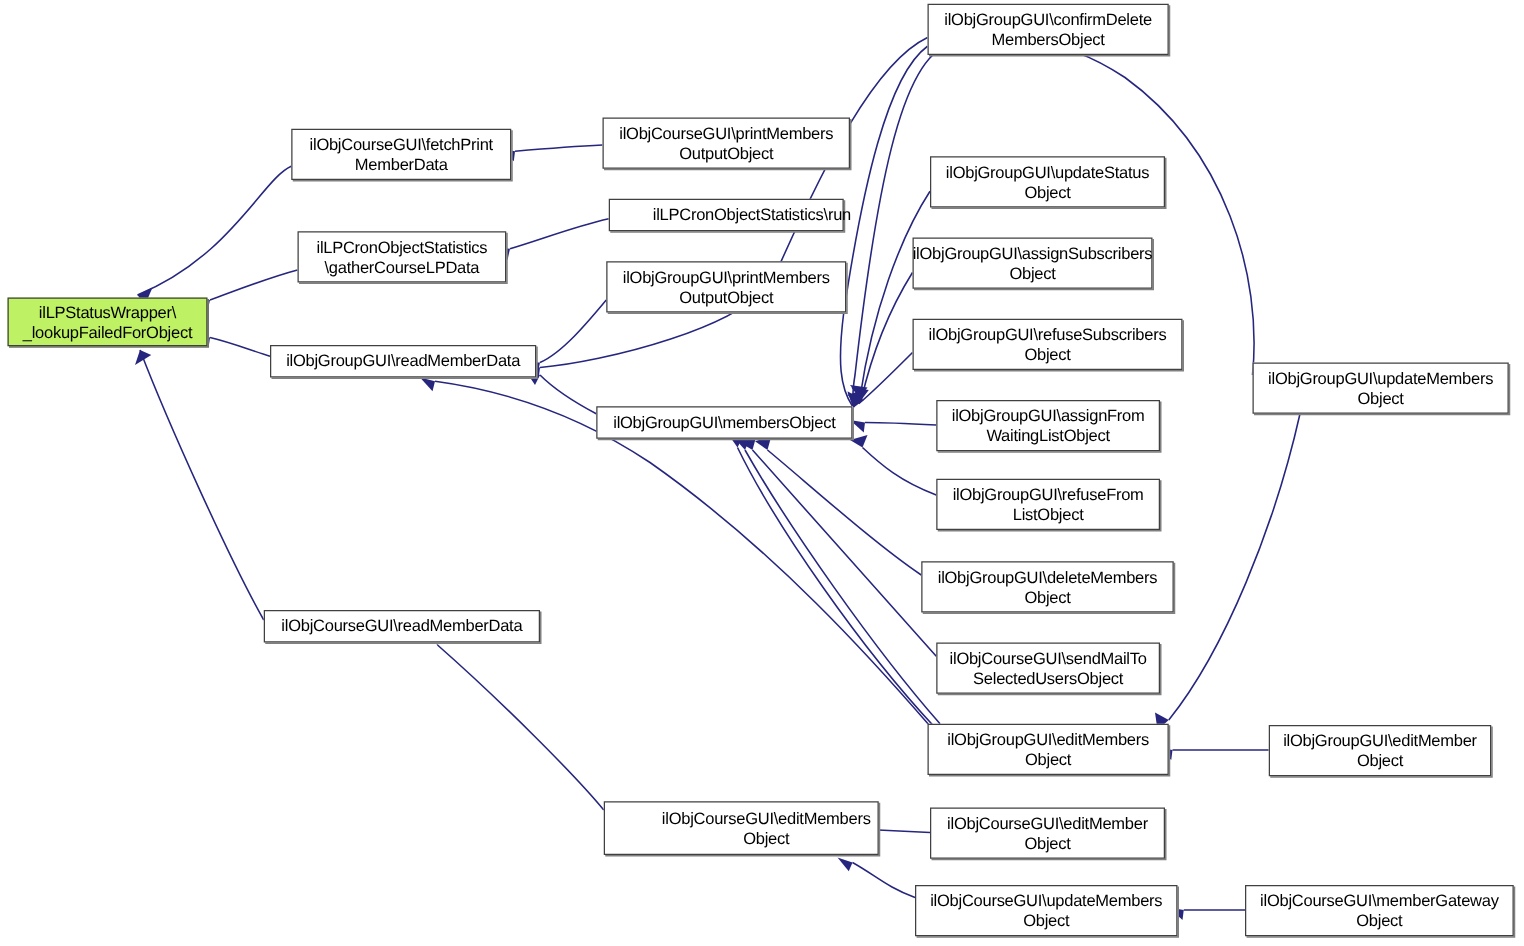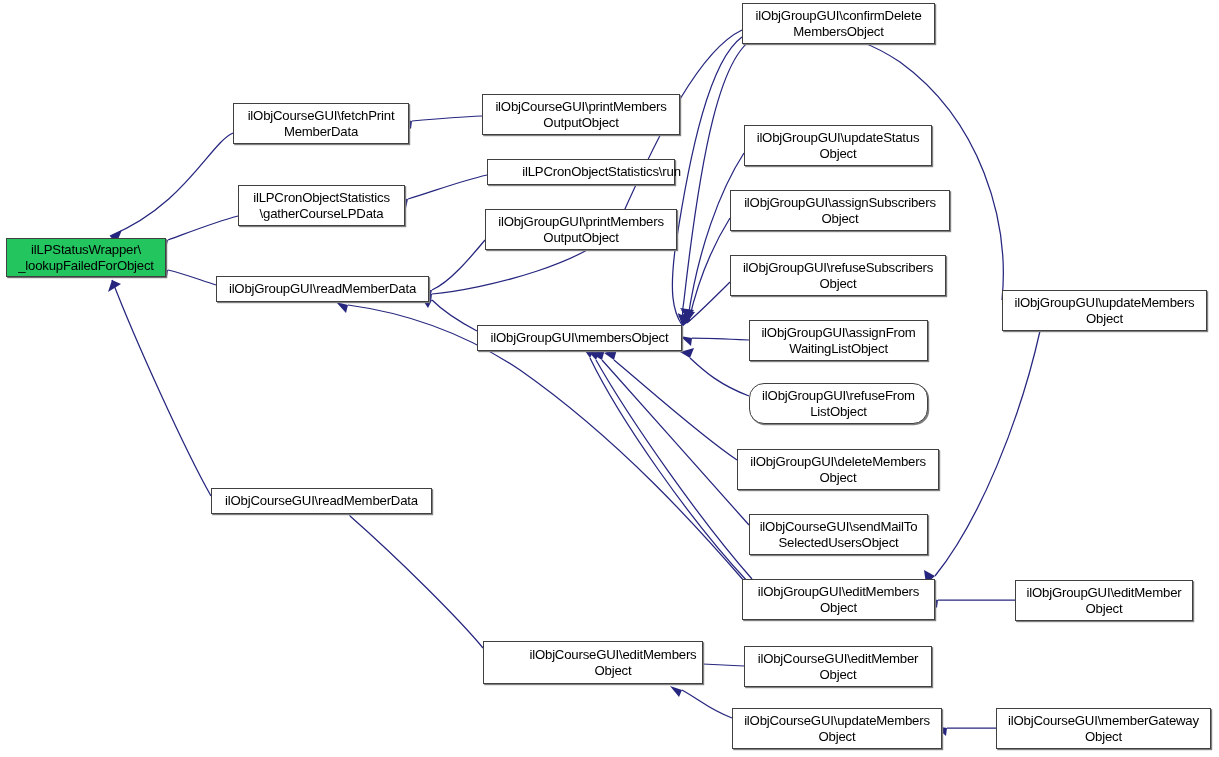--- a/index.html
+++ b/index.html
@@ -36,21 +36,21 @@
     text-align: center;
     display: flex;
     align-items: center;
     justify-content: center;
     white-space: pre-line;
     letter-spacing: -0.2px;
     box-shadow: 1.2px 1.2px 0 0 #808080;
     cursor: pointer;
   }
   .node-box.highlight {
-    background: #22c55e;
+    background: #bef264;
     box-shadow: 1.2px 1.2px 0 0 #707070;
   }
   .node-label {
     display: block;
     padding: 0 5px;
   }
   .edge-path {
     fill: none;
     stroke: #26267f;
     stroke-width: 1.25;
@@ -185,27 +185,27 @@
     <div class="node-box" style="left: 482px; top: 94px; width: 198px; height: 41px;"><span class="node-label">ilObjCourseGUI\printMembers
 OutputObject</span></div>
     <div class="node-box" style="left: 487px; top: 159px; width: 188px; height: 26px; padding-left: 41px;"><span class="node-label">ilLPCronObjectStatistics\run</span></div>
     <div class="node-box" style="left: 485px; top: 209px; width: 192px; height: 41px;"><span class="node-label">ilObjGroupGUI\printMembers
 OutputObject</span></div>
     <div class="node-box" style="left: 477px; top: 325px; width: 205px; height: 26px;"><span class="node-label">ilObjGroupGUI\membersObject</span></div>
     <div class="node-box" style="left: 742px; top: 3px; width: 193px; height: 41px;"><span class="node-label">ilObjGroupGUI\confirmDelete
 MembersObject</span></div>
     <div class="node-box" style="left: 744px; top: 125px; width: 188px; height: 41px;"><span class="node-label">ilObjGroupGUI\updateStatus
 Object</span></div>
-    <div class="node-box" style="left: 730px; top: 190px; width: 220px; height: 41px;"><span class="node-label">ilObjGroupGUI\assignSubscribers
+    <div class="node-box" style="left: 730px; top: 190px; width: 192px; height: 41px;"><span class="node-label">ilObjGroupGUI\assignSubscribers
 Object</span></div>
     <div class="node-box" style="left: 730px; top: 255px; width: 216px; height: 41px; justify-content: center;"><span class="node-label">ilObjGroupGUI\refuseSubscribers
 Object</span></div>
     <div class="node-box" style="left: 749px; top: 320px; width: 179px; height: 41px;"><span class="node-label">ilObjGroupGUI\assignFrom
 WaitingListObject</span></div>
-    <div class="node-box" style="left: 749px; top: 383px; width: 179px; height: 41px; border-radius: 15px;"><span class="node-label">ilObjGroupGUI\refuseFrom
+    <div class="node-box" style="left: 749px; top: 383px; width: 179px; height: 41px;"><span class="node-label">ilObjGroupGUI\refuseFrom
 ListObject</span></div>
     <div class="node-box" style="left: 737px; top: 449px; width: 202px; height: 41px;"><span class="node-label">ilObjGroupGUI\deleteMembers
 Object</span></div>
     <div class="node-box" style="left: 749px; top: 514px; width: 179px; height: 41px;"><span class="node-label">ilObjCourseGUI\sendMailTo
 SelectedUsersObject</span></div>
     <div class="node-box" style="left: 742px; top: 579px; width: 193px; height: 41px;"><span class="node-label">ilObjGroupGUI\editMembers
 Object</span></div>
     <div class="node-box" style="left: 483px; top: 641px; width: 220px; height: 43px; padding-left: 40px;"><span class="node-label">ilObjCourseGUI\editMembers
 Object</span></div>
     <div class="node-box" style="left: 744px; top: 646px; width: 188px; height: 41px;"><span class="node-label">ilObjCourseGUI\editMember

